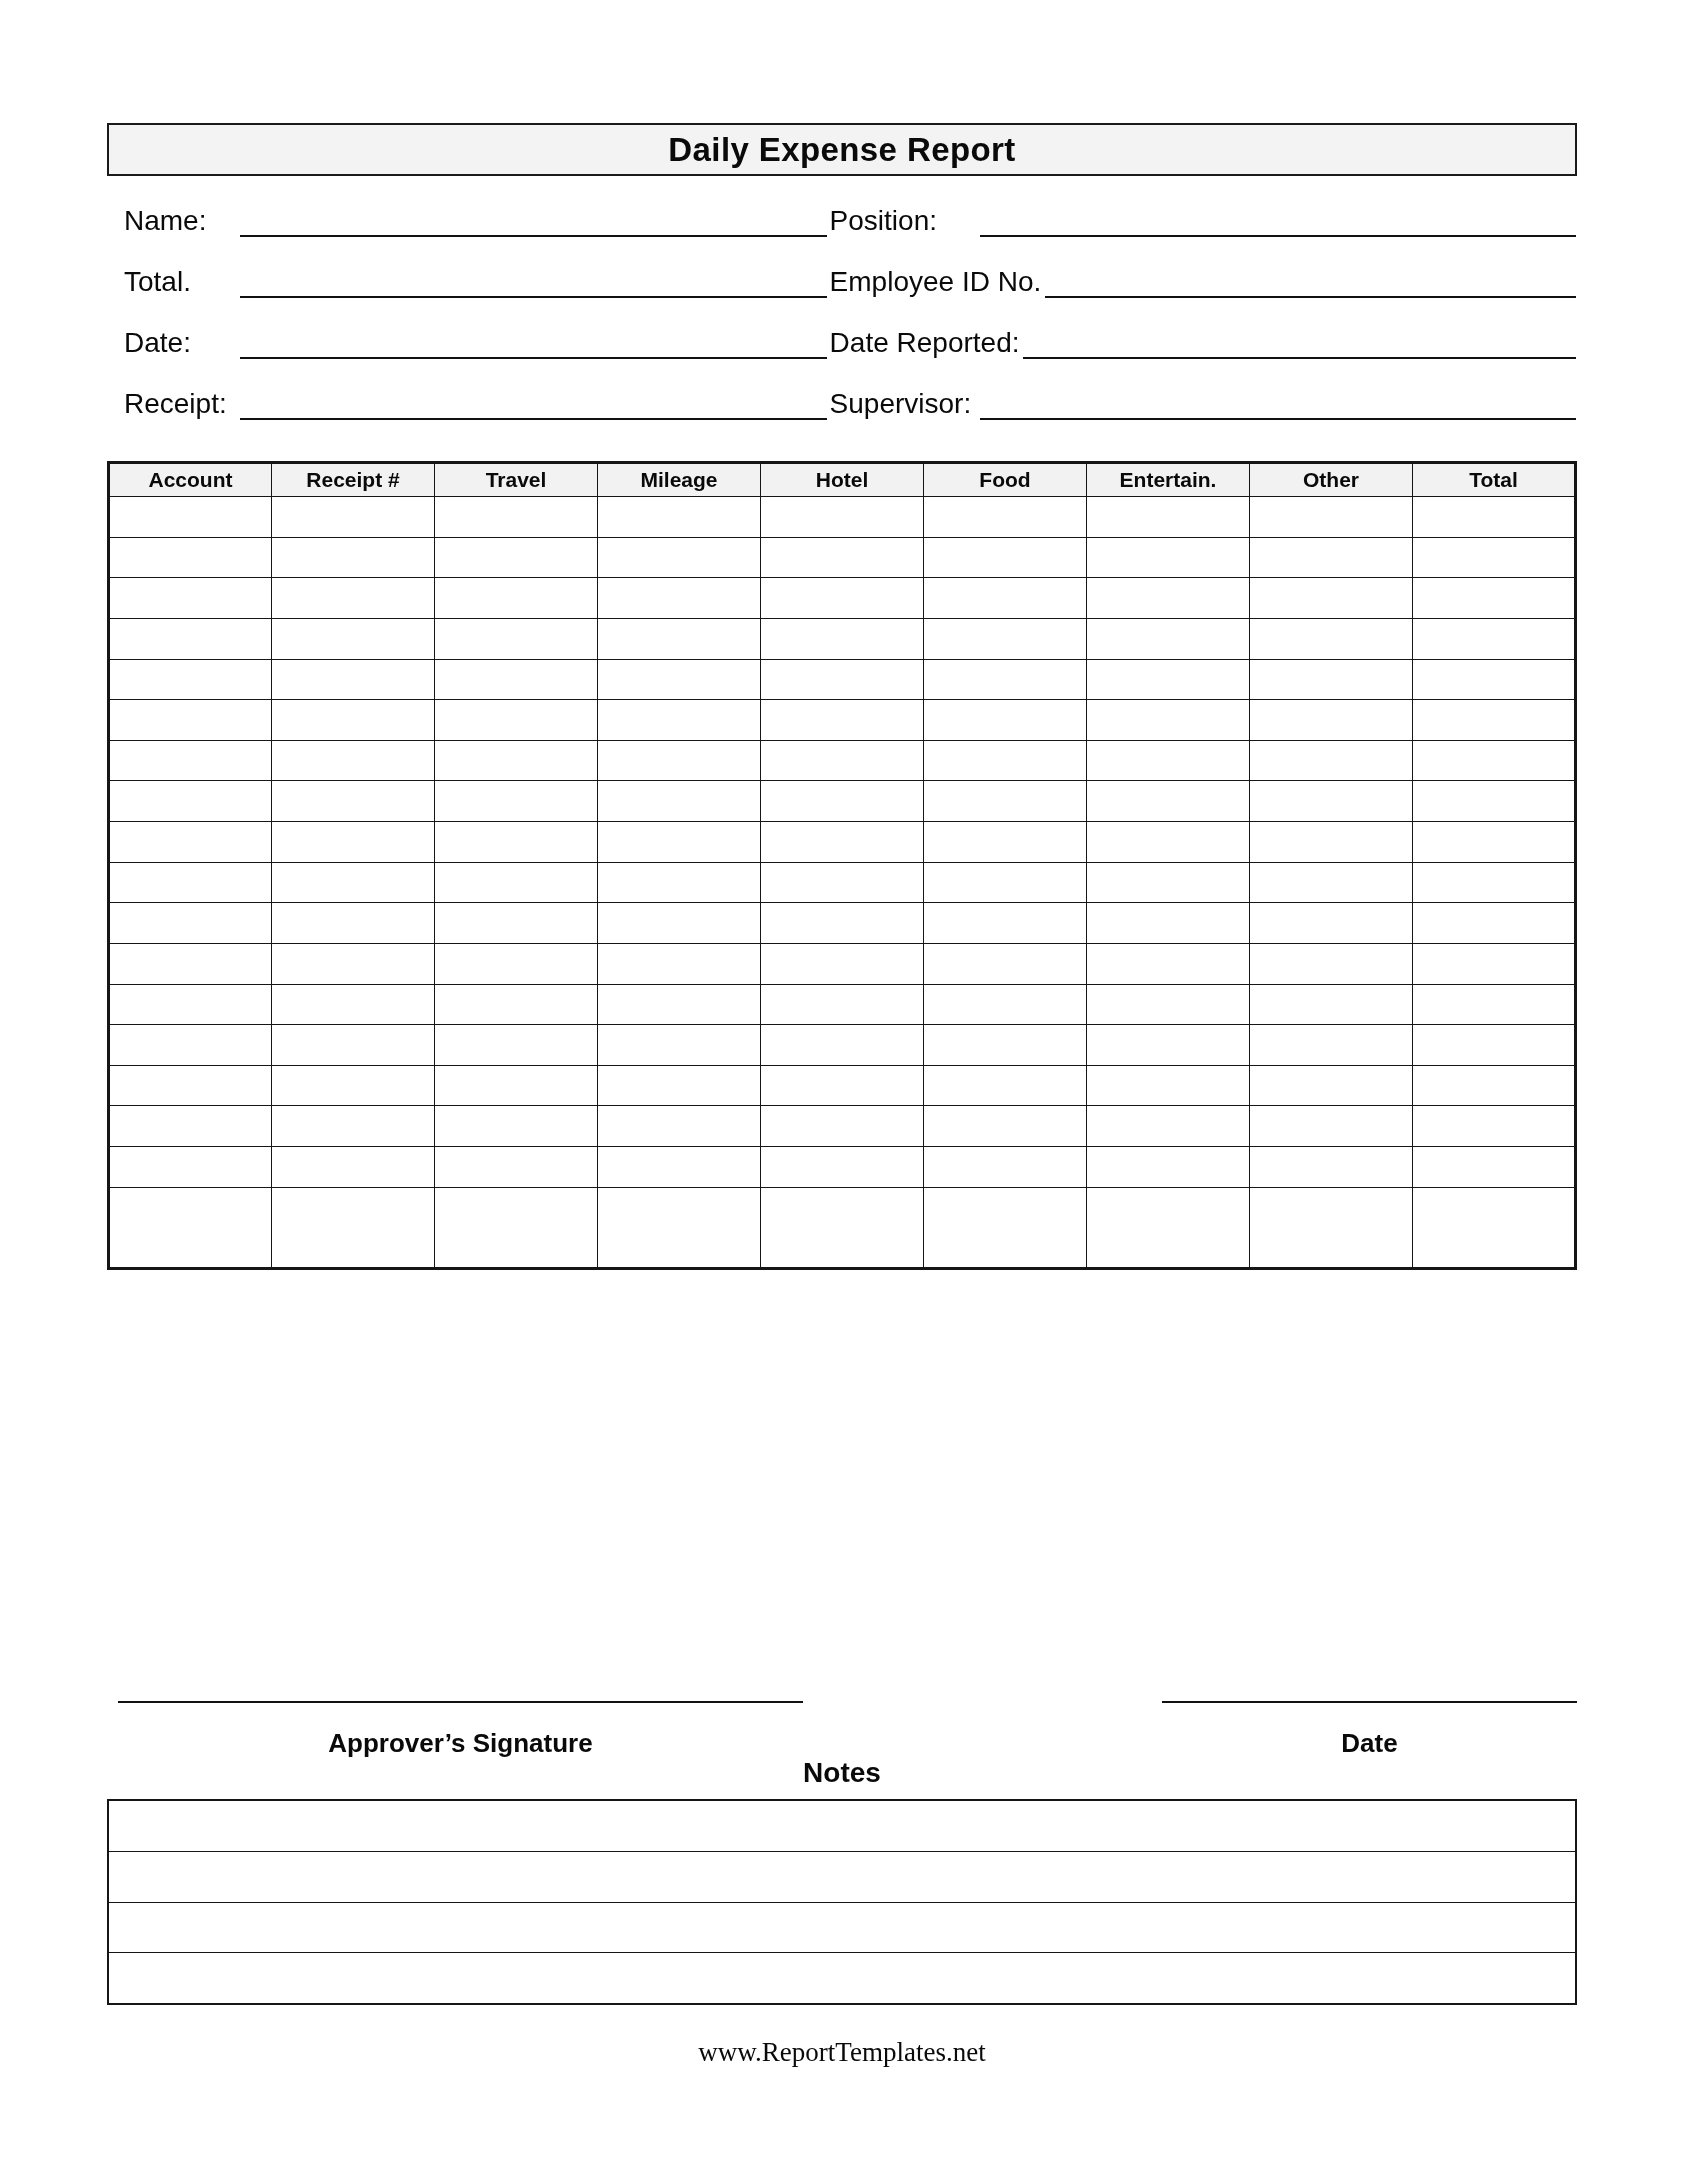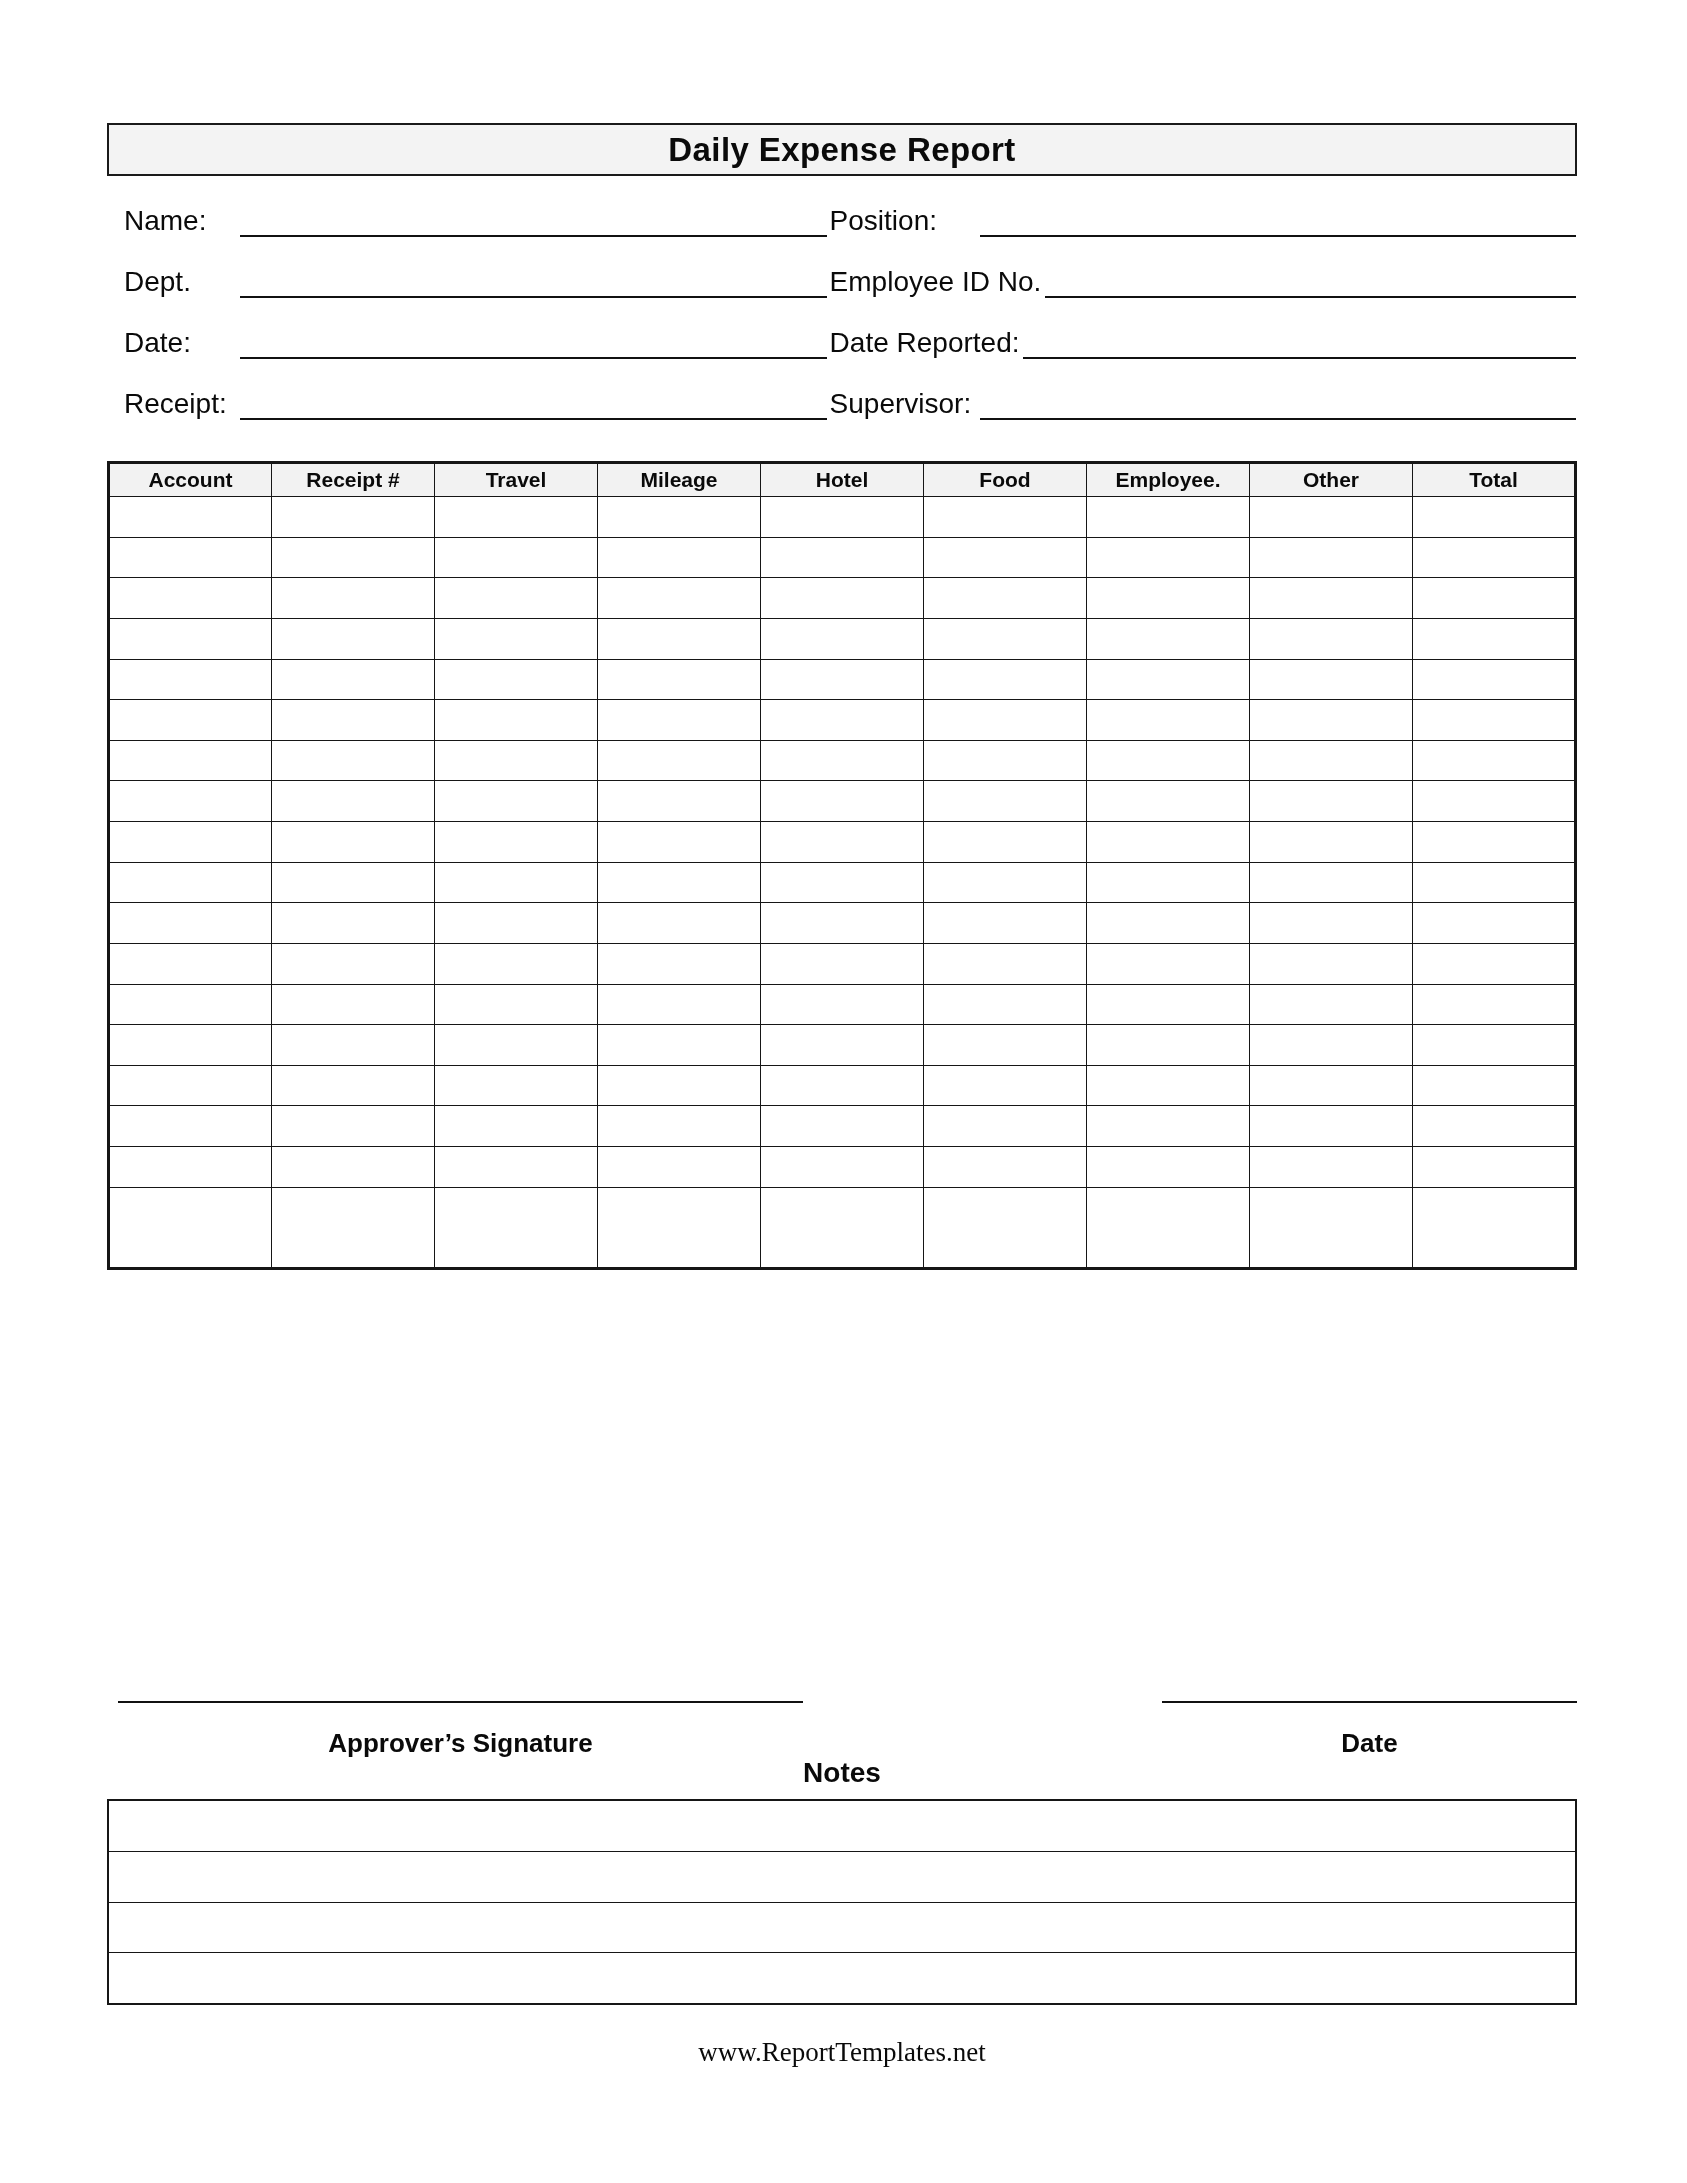--- a/index.html
+++ b/index.html
@@ -141,21 +141,21 @@
     </div>
     <div class="form-cell gap"></div>
     <div class="form-cell right">
       <span class="form-label">Position:</span>
       <span class="uline"></span>
     </div>
   </div>
 
   <div class="form-row" style="top:256px">
     <div class="form-cell left">
-      <span class="form-label">Dept.</span>
+      <span class="form-label">Total.</span>
       <span class="uline"></span>
     </div>
     <div class="form-cell gap"></div>
     <div class="form-cell right">
       <span class="form-label">Employee ID No.</span>
       <span class="uline"></span>
     </div>
   </div>
 
   <div class="form-row" style="top:317px">
@@ -184,21 +184,21 @@
 
   <table class="expense-table">
     <thead>
       <tr>
           <th>Account</th>
           <th>Receipt #</th>
           <th>Travel</th>
           <th>Mileage</th>
           <th>Hotel</th>
           <th>Food</th>
-          <th>Employee.</th>
+          <th>Entertain.</th>
           <th>Other</th>
           <th>Total</th>
         </tr>
     </thead>
     <tbody>
         <tr>
           <td></td>
           <td></td>
           <td></td>
           <td></td>

